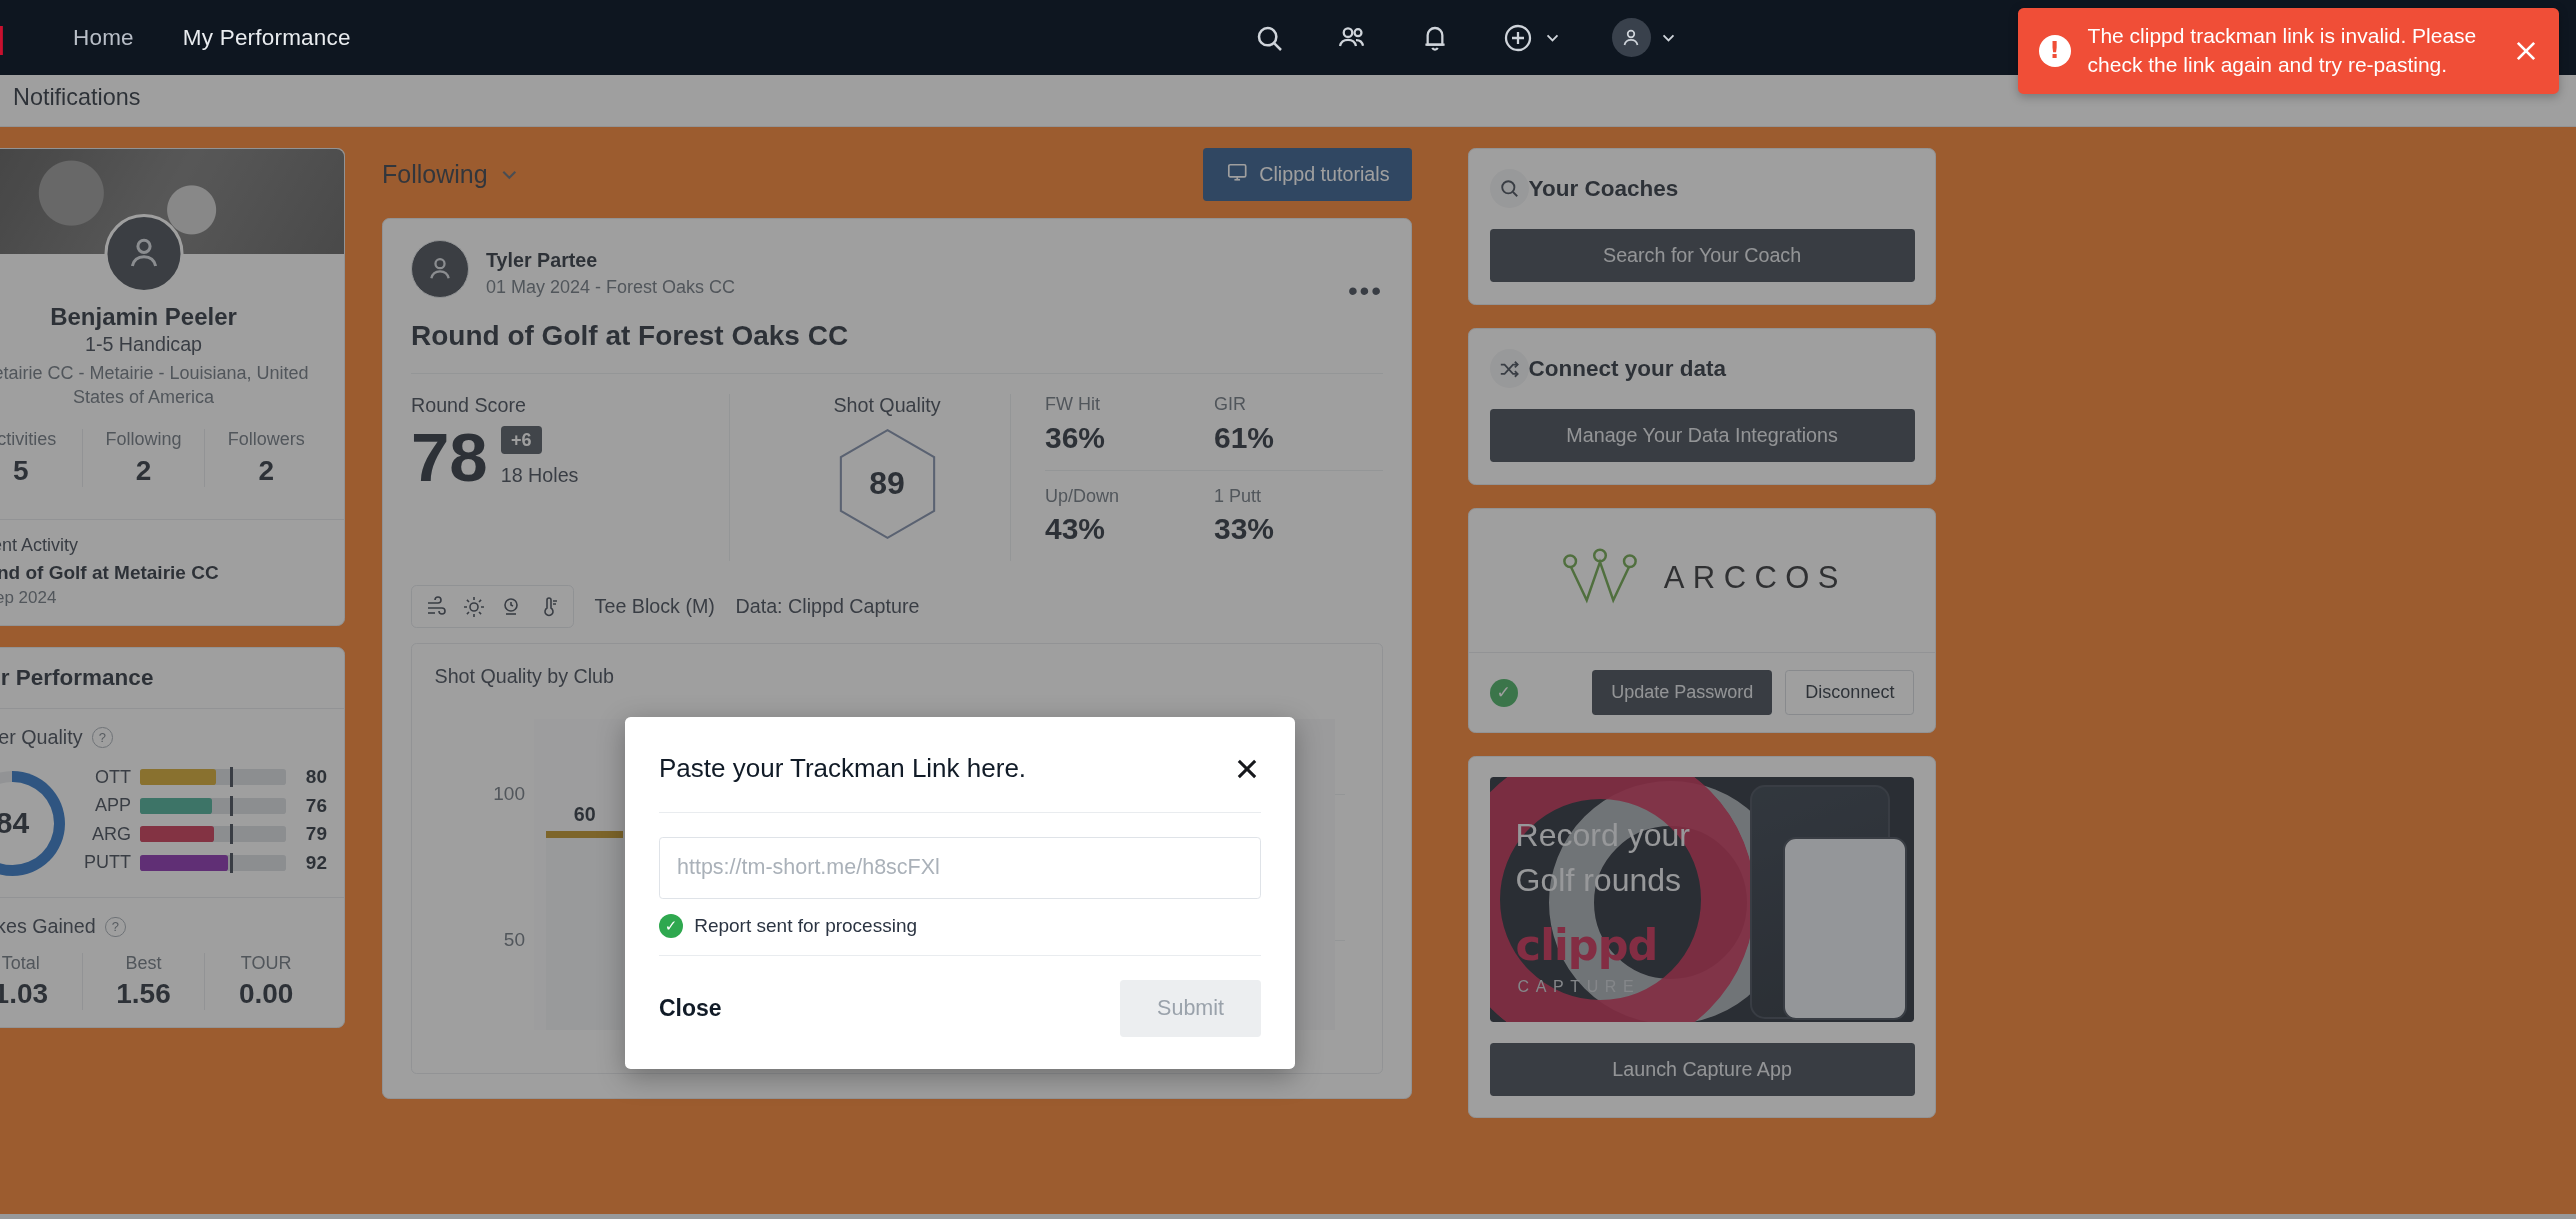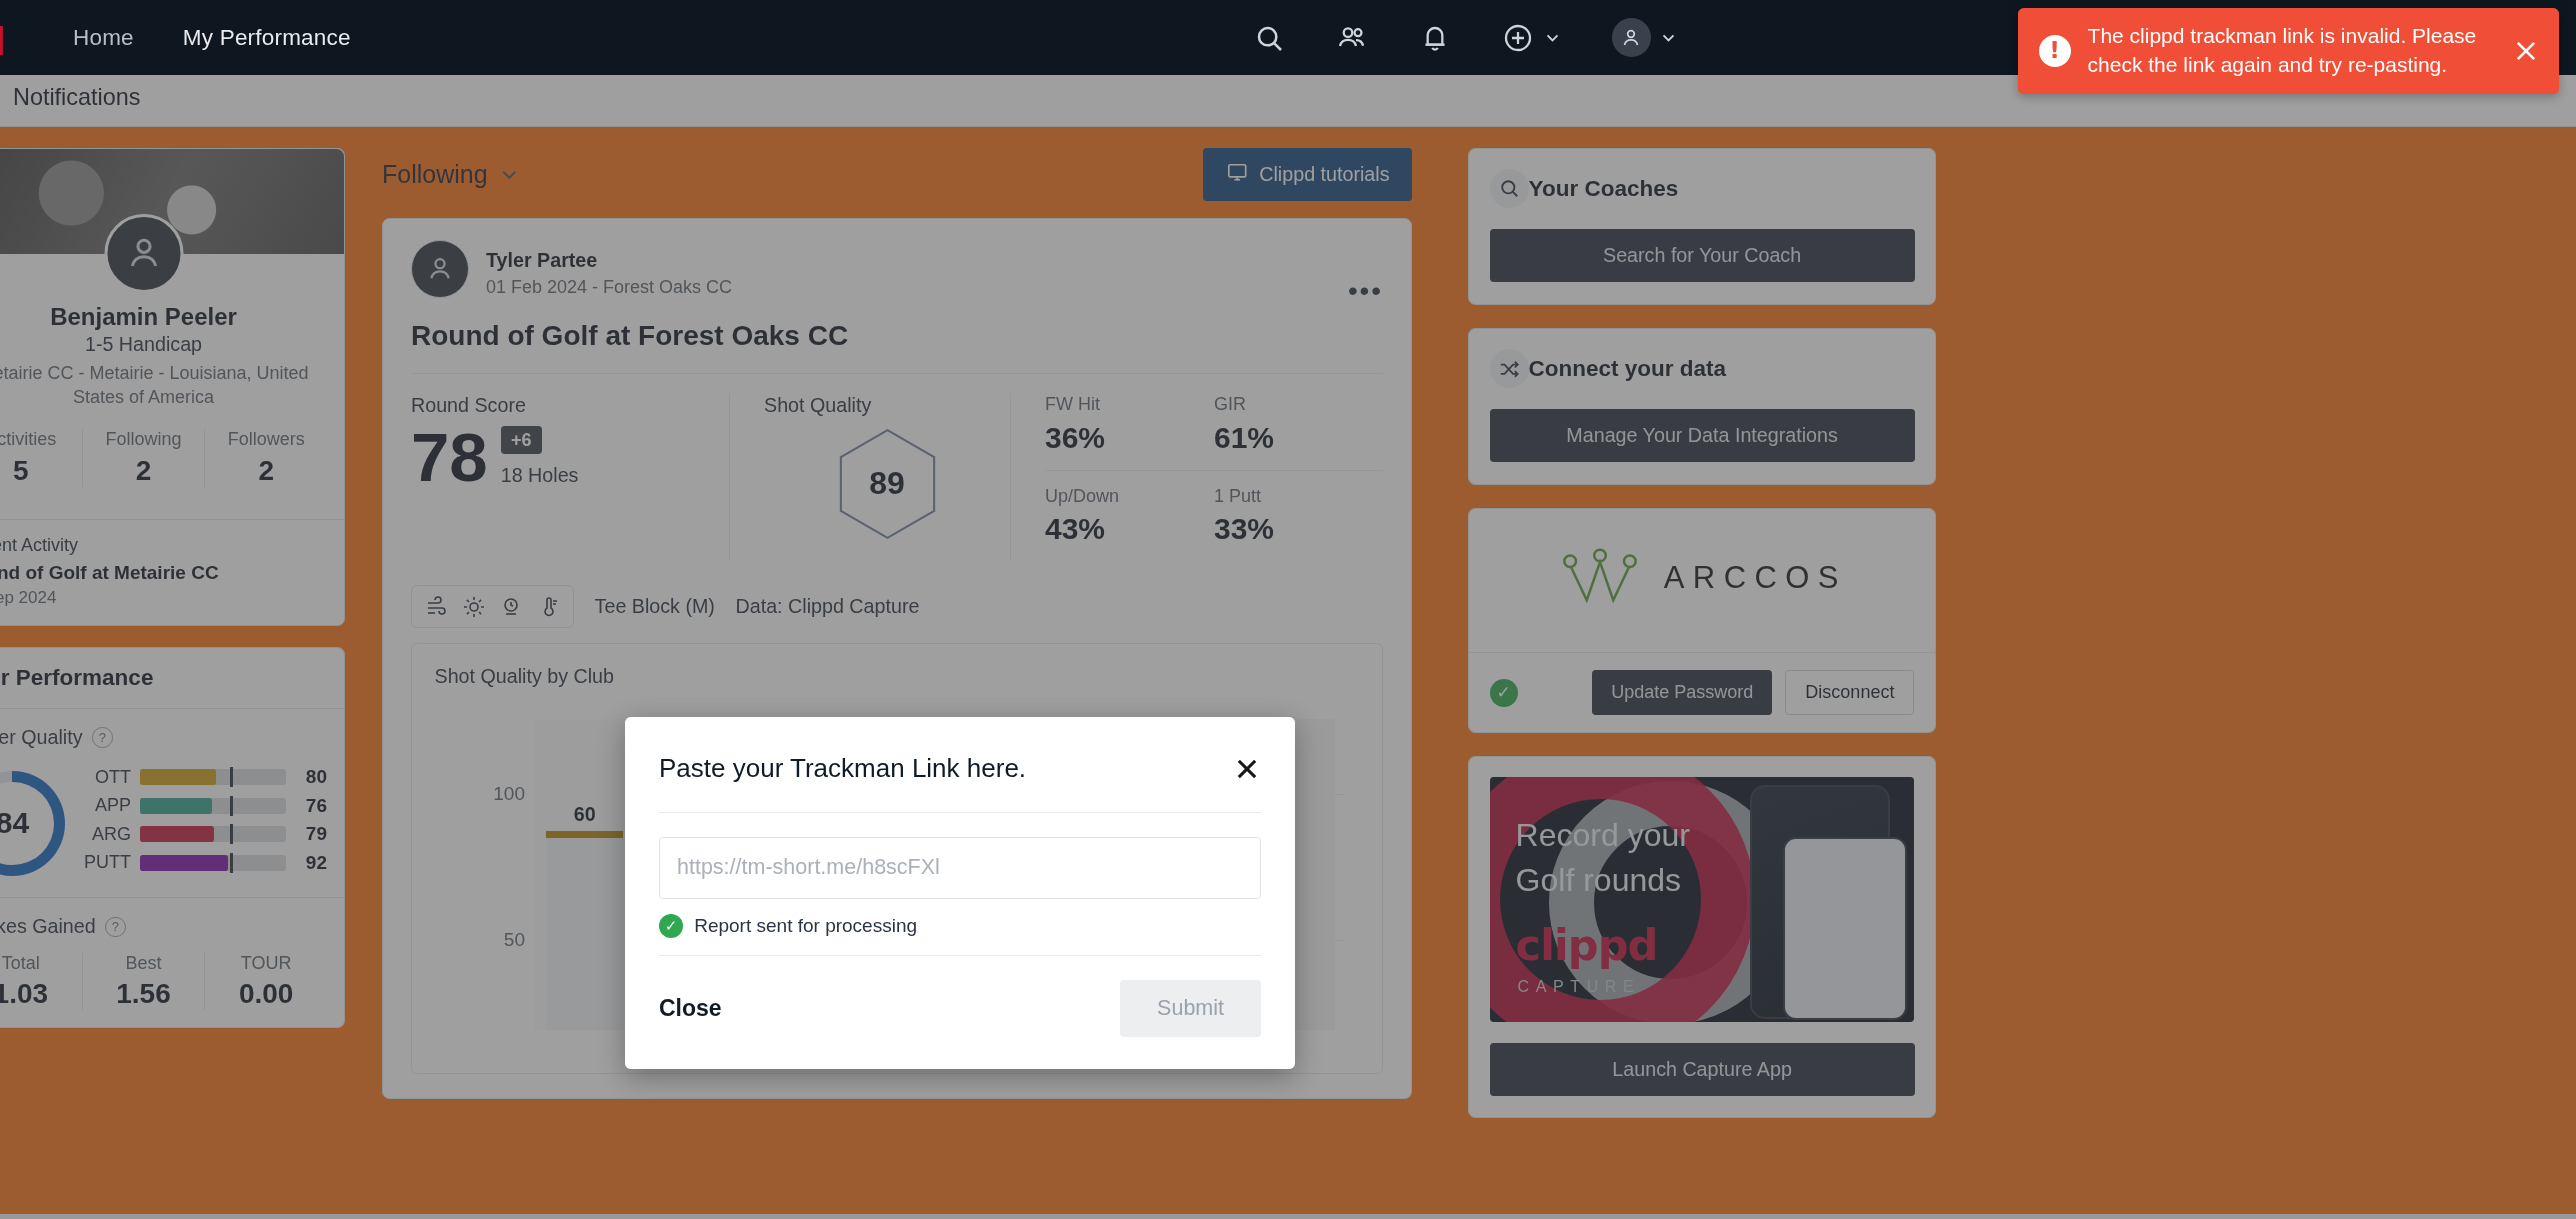--- a/index.html
+++ b/index.html
@@ -153,21 +153,21 @@
   .post-div { height: 0.9px; background: #e9ecef; }
   .stats-row { display: flex; align-items: stretch; padding: 20.6px 0 24px; }
   .stat-score { width: 318px; padding-right: 22.5px; }
   .stat-lbl { font-size: 19.7px; color: #2b3442; }
   .score-line { display: flex; align-items: flex-end; margin-top: 7.5px; gap: 13px; }
   .score-num { font-size: 69px; font-weight: bold; color: #111b27; line-height: .95; }
   .score-side { padding-bottom: 3.7px; }
   .score-badge { background: #3c444e; color: #fff; font-size: 18px; font-weight: bold;
                  padding: 3.7px 10.3px; border-radius: 3.7px; display: inline-block; }
   .score-holes { font-size: 19.7px; color: #2b3442; margin-top: 9.4px; }
-  .stat-sq { width: 281px; border-left: 0.9px solid #e9ecef; padding-left: 34px; text-align: left; }
+  .stat-sq { width: 281px; border-left: 0.9px solid #e9ecef; padding-left: 34px; text-align: center; }
   .hexwrap { position: relative; width: 105px; height: 114px; margin: 9.4px auto 0; }
   .hexwrap svg { width: 100%; height: 100%; }
   .hexval { position: absolute; inset: 0; display: flex; align-items: center; justify-content: center;
             font-size: 32px; font-weight: bold; color: #111b27; }
   .stat-grid { flex: 1; border-left: 0.9px solid #e9ecef; padding-left: 34px;
                display: grid; grid-template-columns: 1fr 1fr; grid-auto-rows: min-content; }
   .sg-cell { padding: 0 0 15px; }
   .sg-cell.b { border-top: 0.9px solid #e9ecef; padding-top: 15px; }
   .sg-cell-lbl { font-size: 18px; color: #5d6772; }
   .sg-cell-val { font-size: 30px; font-weight: bold; color: #111b27; margin-top: 5.6px; }
@@ -425,21 +425,21 @@
         <div class="card post">
           <div class="post-top">
             <div class="post-avatar">
               <svg viewBox="0 0 24 24" fill="none" stroke="currentColor" stroke-width="1.7">
                 <circle cx="12" cy="8" r="3.4"></circle>
                   <path d="M5.5 19c.8-3.6 3.4-5.2 6.5-5.2s5.7 1.6 6.5 5.2"></path>
               </svg>
             </div>
             <div class="post-who">
               <div class="post-name">Tyler Partee</div>
-              <div class="post-meta">01 Feb 2024 - Forest Oaks CC</div>
+              <div class="post-meta">01 May 2024 - Forest Oaks CC</div>
             </div>
             <div class="post-dots">•••</div>
           </div>
 
           <div class="post-title">Round of Golf at Forest Oaks CC</div>
           <div class="post-div"></div>
 
           <div class="stats-row">
             <div class="stat-score">
               <div class="stat-lbl">Round Score</div>

